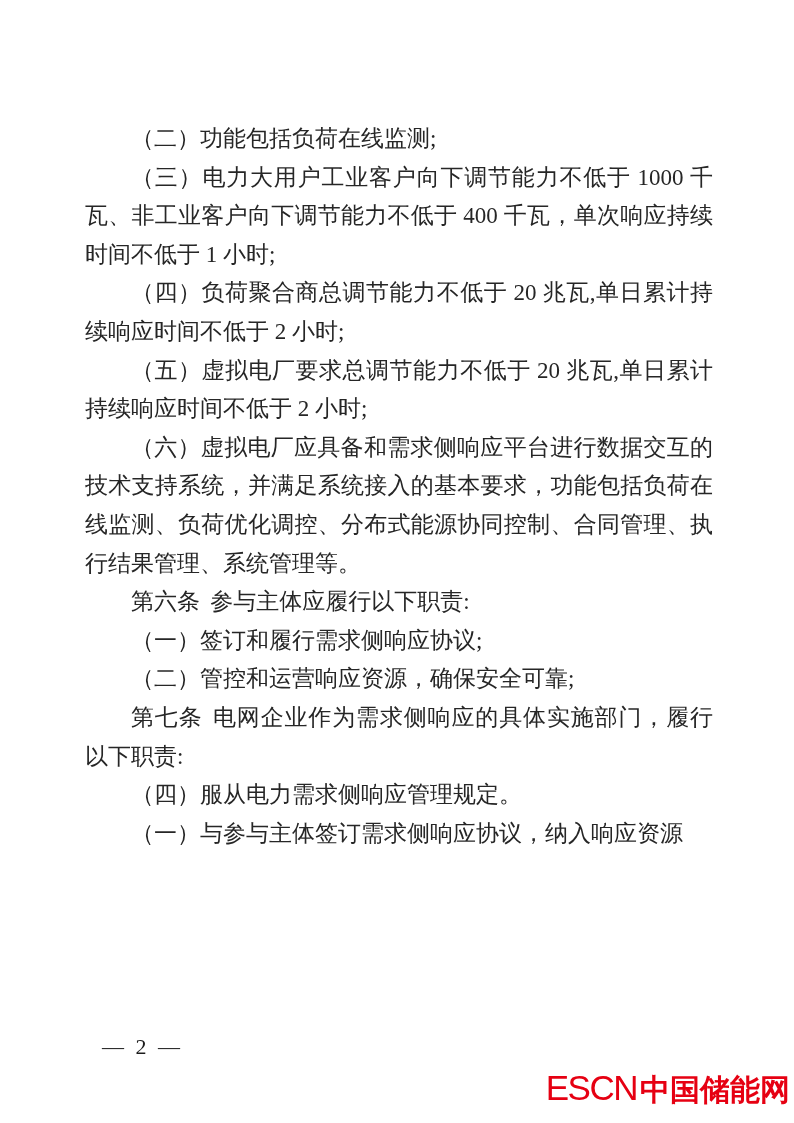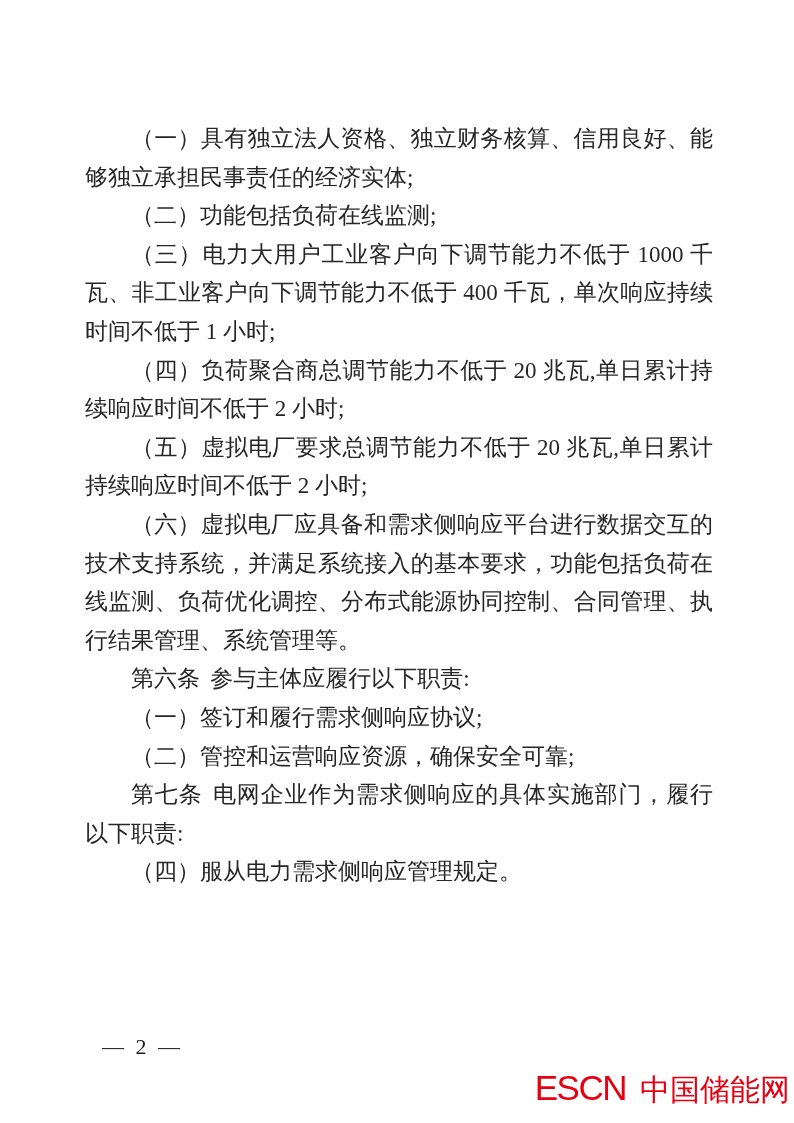--- a/index.html
+++ b/index.html
@@ -57,42 +57,42 @@
   .logo-latin {
     font-family: "Liberation Sans", "DejaVu Sans", sans-serif;
     font-size: 35px;
     font-weight: 400;
     letter-spacing: -1.5px;
     vertical-align: baseline;
   }
   .logo-cjk {
     font-family: "Liberation Sans", "DejaVu Sans", sans-serif;
     font-size: 30px;
-    font-weight: 400;
-    margin-left: 14px;
+    font-weight: 700;
+    margin-left: 3px;
     vertical-align: baseline;
   }
 </style>
 </head>
 <body>
 
 <div class="page" style="background: rgb(255, 255, 255);">
 
   <div class="content" style="color: rgb(38, 38, 38);">
-    <p class="para"><span>（一）具有独立法人资格、独立财务核算、信用良好、能够独立承担民事责任的经济实体;</span></p>
     <p class="para"><span>（二）功能包括负荷在线监测;</span></p>
     <p class="para"><span>（三）电力大用户工业客户向下调节能力不低于 1000 千瓦、非工业客户向下调节能力不低于 400 千瓦，单次响应持续时间不低于 1 小时;</span></p>
     <p class="para"><span>（四）负荷聚合商总调节能力不低于 20 兆瓦,单日累计持续响应时间不低于 2 小时;</span></p>
     <p class="para"><span>（五）虚拟电厂要求总调节能力不低于 20 兆瓦,单日累计持续响应时间不低于 2 小时;</span></p>
     <p class="para"><span>（六）虚拟电厂应具备和需求侧响应平台进行数据交互的技术支持系统，并满足系统接入的基本要求，功能包括负荷在线监测、负荷优化调控、分布式能源协同控制、合同管理、执行结果管理、系统管理等。</span></p>
     <p class="para"><b class="article">第六条</b><span>参与主体应履行以下职责:</span></p>
     <p class="para"><span>（一）签订和履行需求侧响应协议;</span></p>
     <p class="para"><span>（二）管控和运营响应资源，确保安全可靠;</span></p>
     <p class="para"><b class="article">第七条</b><span>电网企业作为需求侧响应的具体实施部门，履行以下职责:</span></p>
     <p class="para"><span>（四）服从电力需求侧响应管理规定。</span></p>
+    <p class="para"><span>（一）与参与主体签订需求侧响应协议，纳入响应资源</span></p>
   </div>
 
   <div class="footer-pagenum">— 2 —</div>
 
   <div class="logo" style="color: rgb(230, 0, 18);">
     <span class="logo-latin">ESCN</span><span class="logo-cjk">中国储能网</span>
   </div>
 
 </div>
 

